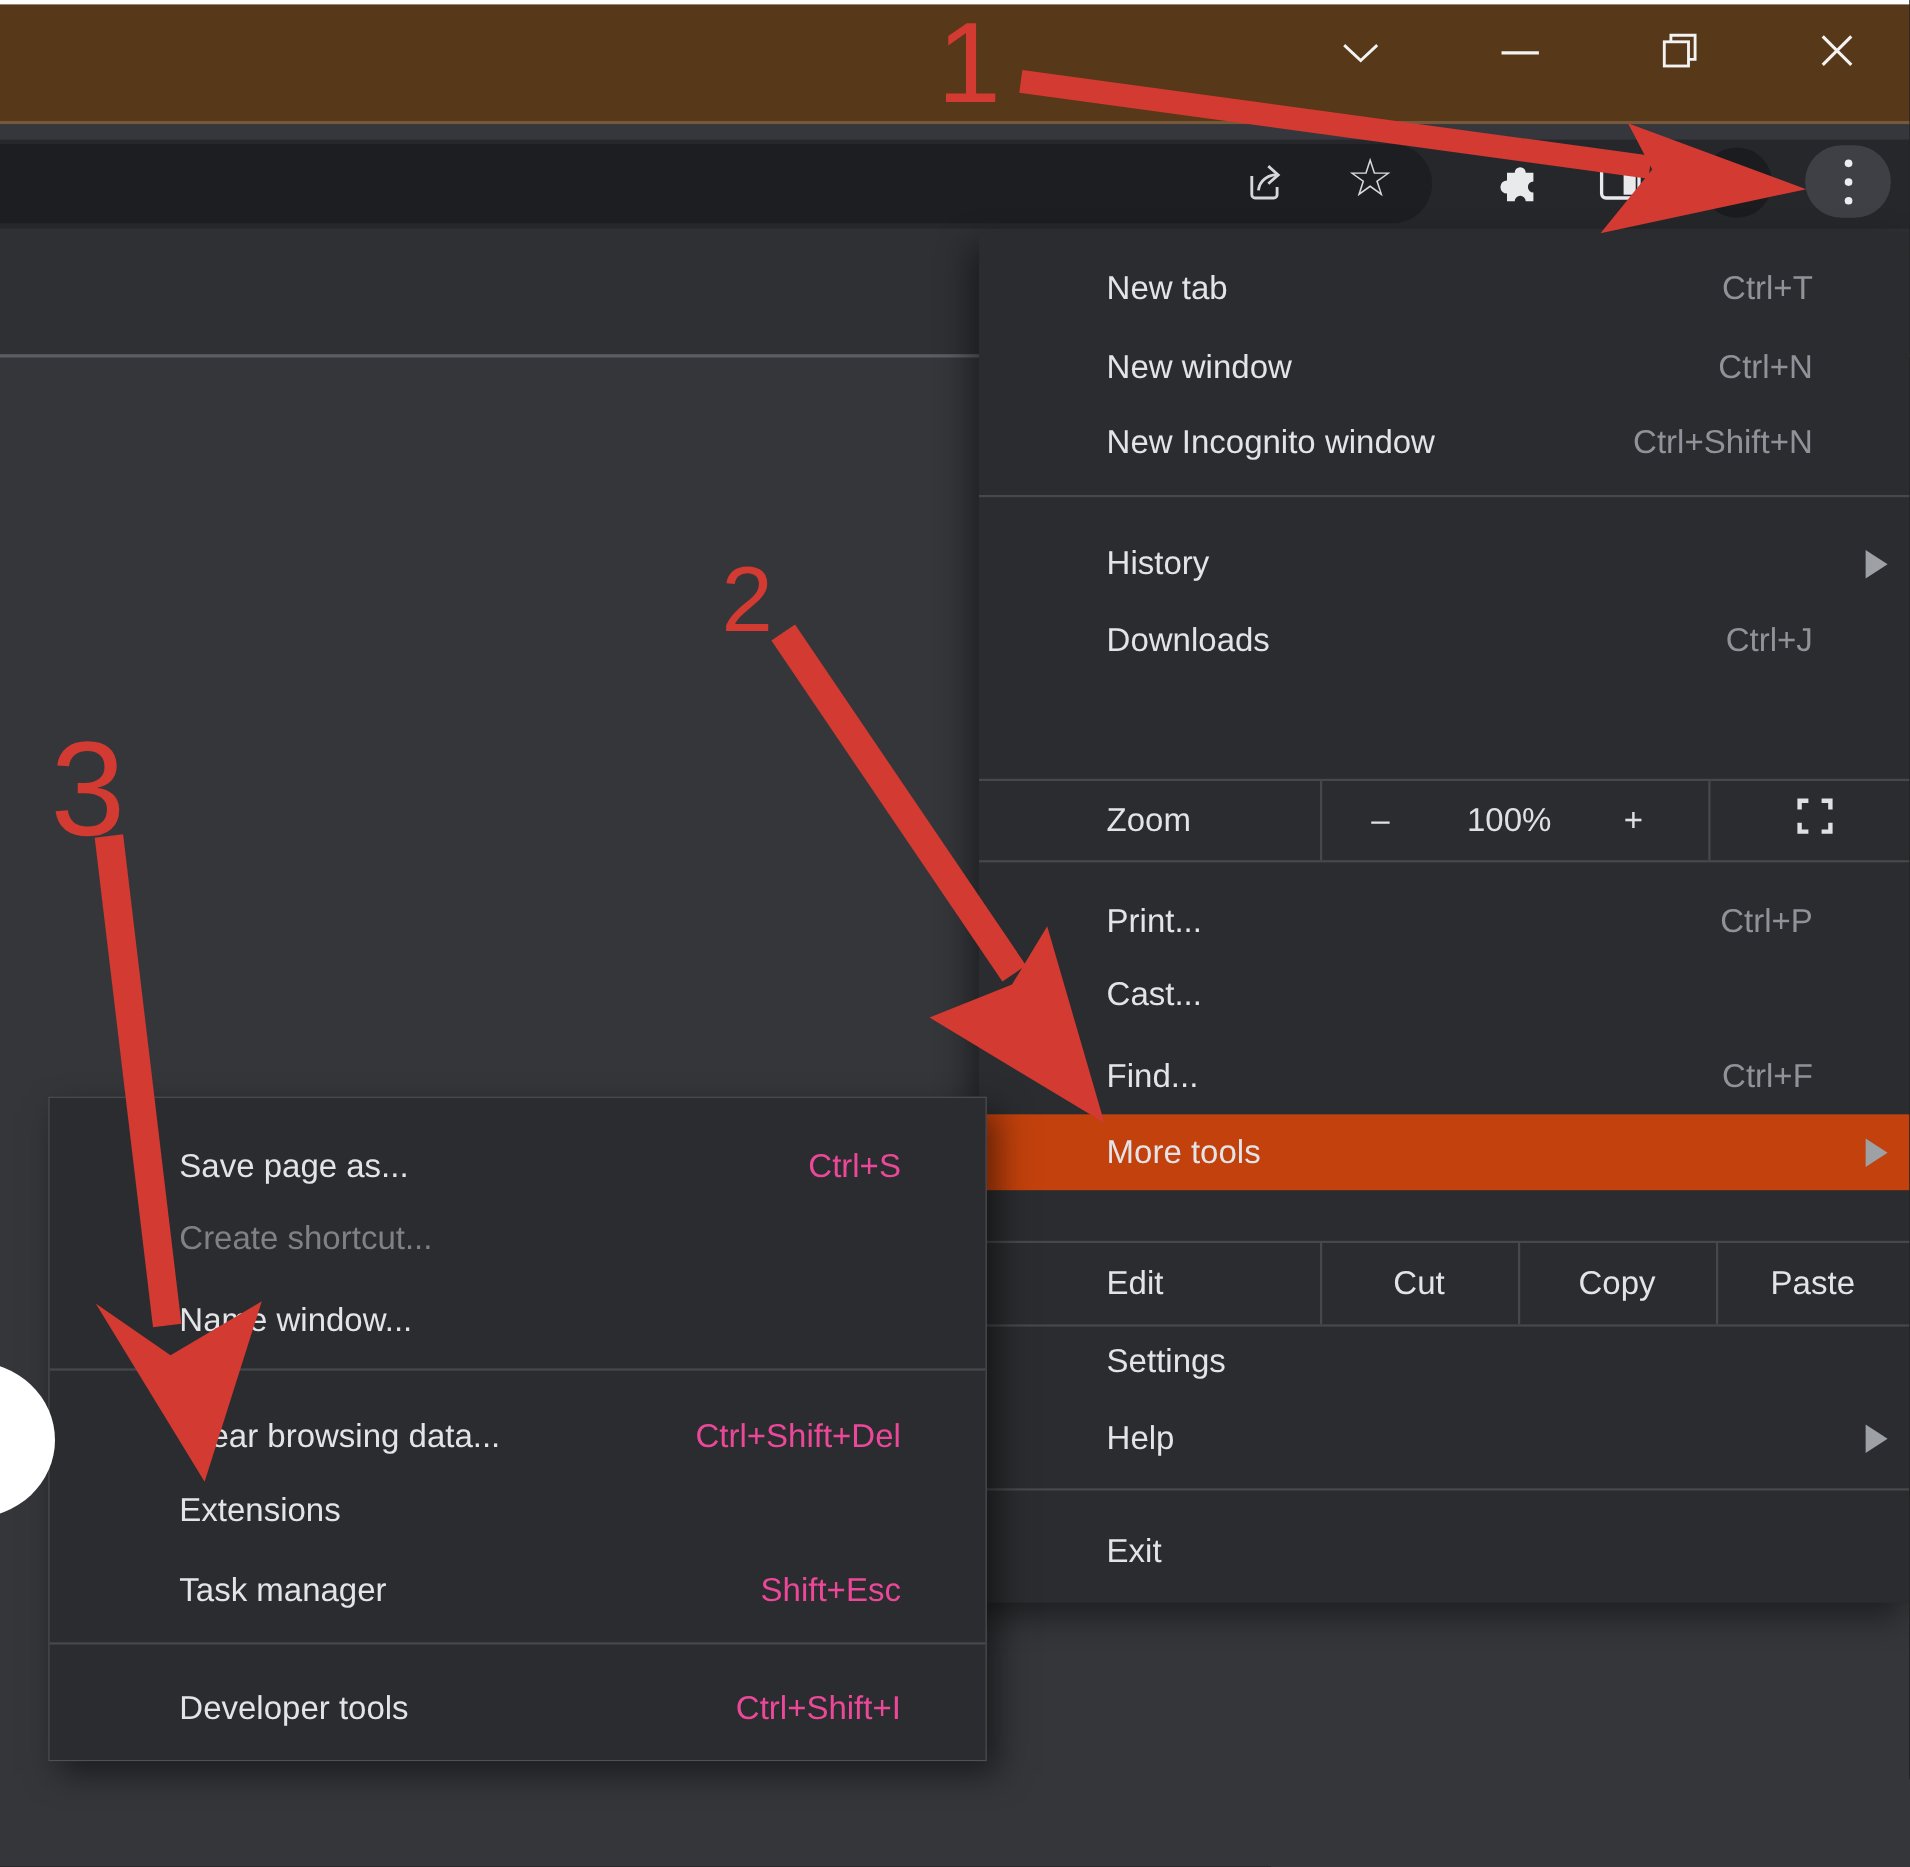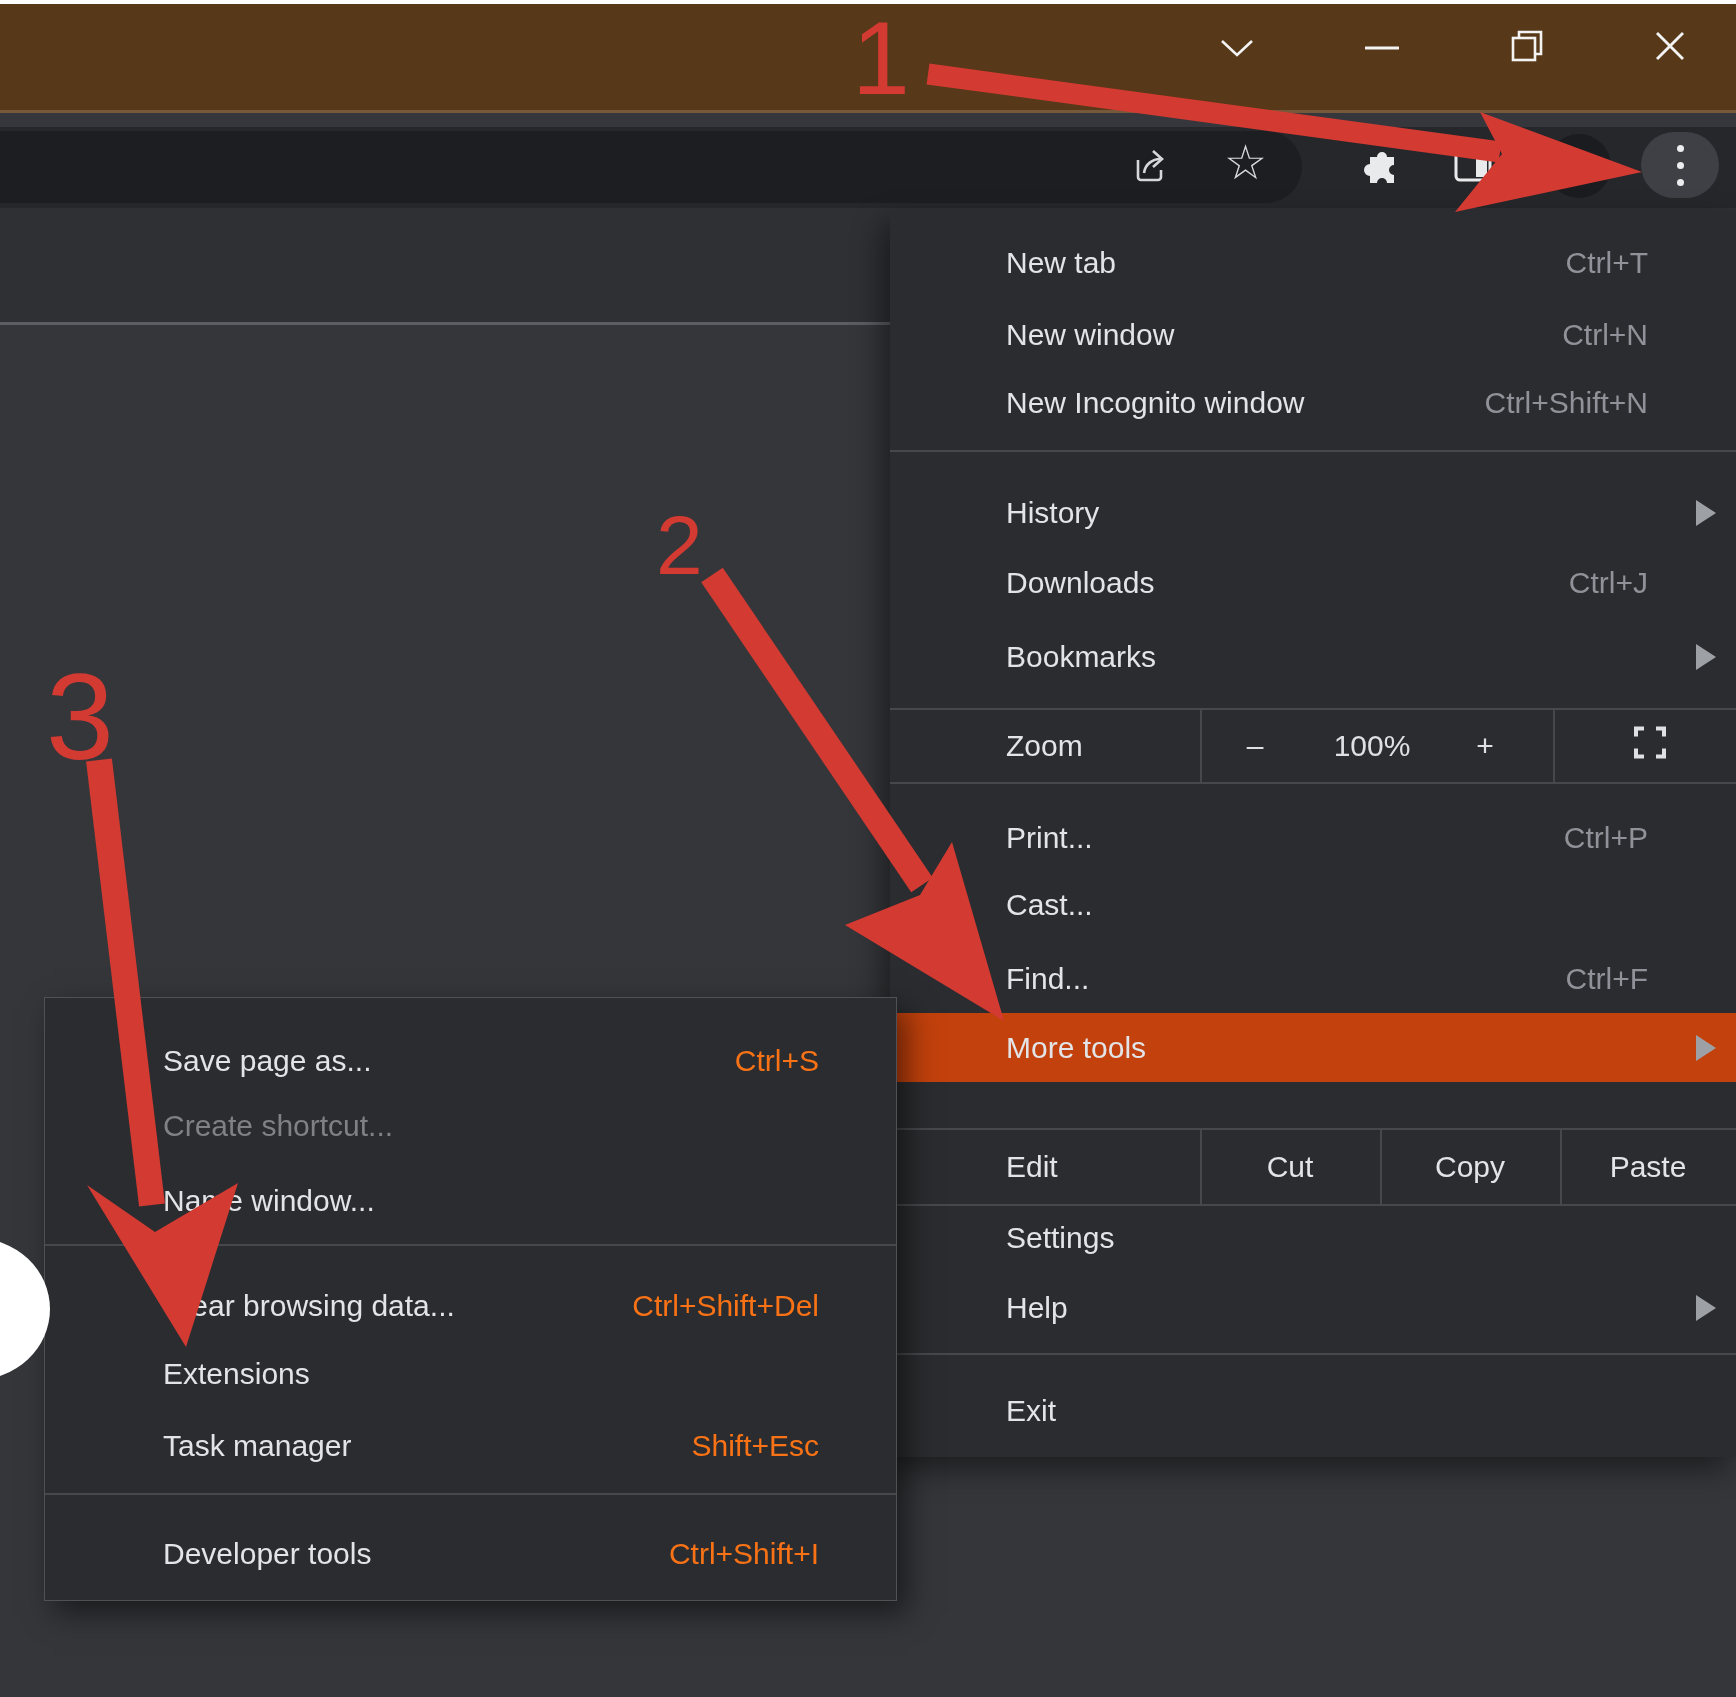--- a/index.html
+++ b/index.html
@@ -44,21 +44,21 @@
   .editrow{position:absolute;left:0;top:893px;width:100%;height:78px;box-sizing:border-box;
            border-top:2px solid #47484c;border-bottom:2px solid #47484c;font-size:30px;color:#e3e4e7;margin-top:24px;}
   .editrow .lbl{position:absolute;left:116px;top:50%;transform:translateY(-50%);}
   .ebtn{position:absolute;top:0;height:100%;display:flex;align-items:center;justify-content:center;}
 
   
   .submenu{position:absolute;left:44px;top:997px;width:853px;height:604px;background:#2b2c2f;
            box-sizing:border-box;border:1px solid #505156;box-shadow:10px 12px 28px rgba(0,0,0,.5);}
   .s-item{position:absolute;left:0;width:100%;height:70px;display:flex;align-items:center;
           box-sizing:border-box;padding:0 77px 0 118px;font-size:30px;color:#e3e4e7;}
-  .s-item .sc{margin-left:auto;color:#f97316;}
+  .s-item .sc{margin-left:auto;color:#ec4899;}
   .s-item.dis{color:#7f8185;}
 
   
   .overlay{position:absolute;left:0;top:0;z-index:50;pointer-events:none;}
   .digit{position:absolute;z-index:51;color:#d23a32;font-weight:400;line-height:1;}
   .d1{left:852px;top:6px;font-size:104px;}
   .d2{left:656px;top:503px;font-size:84px;}
   .d3{left:46px;top:656px;font-size:122px;}
   .blob{position:absolute;left:-100px;top:1238px;width:150px;height:142px;border-radius:50%;background:#ffffff;z-index:2;}
 
@@ -171,24 +171,20 @@
       <span class="sc">Ctrl+N</span>
     </div>
     <div class="msep sep1"></div>
     <div class="m-item r3">
       <span>History</span>
       <span class="subarrow"></span>
     </div>
     <div class="m-item r4">
       <span>Downloads</span>
       <span class="sc">Ctrl+J</span>
-    </div>
-    <div class="m-item r5">
-      <span>Bookmarks</span>
-      <span class="subarrow"></span>
     </div>
     <div class="zoomrow">
       <span class="lbl">Zoom</span>
       <div class="vdiv" style="left:310px;"></div>
       <span class="zctrl" style="left:330px;width:70px;">–</span>
       <span class="zctrl" style="left:420px;width:124px;">100%</span>
       <span class="zctrl" style="left:560px;width:70px;">+</span>
       <div class="vdiv" style="left:663px;"></div>
       <span class="zctrl" style="left:738px;width:44px;">
         <svg width="38" height="38" viewBox="0 0 38 38" stroke="#dfe0e3" stroke-width="4" fill="none">

